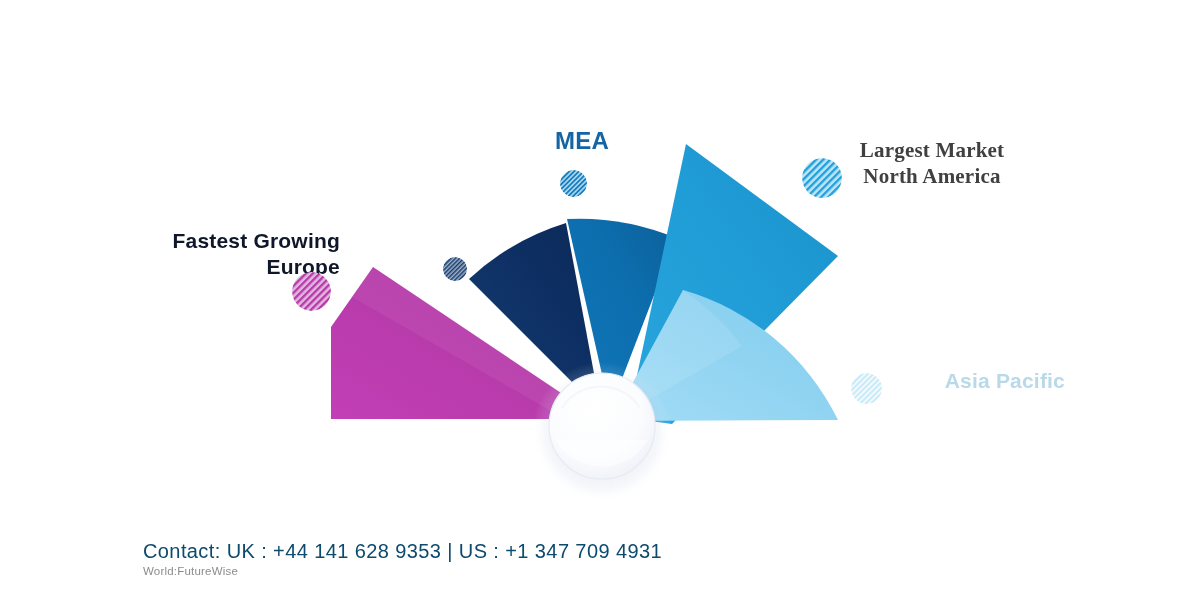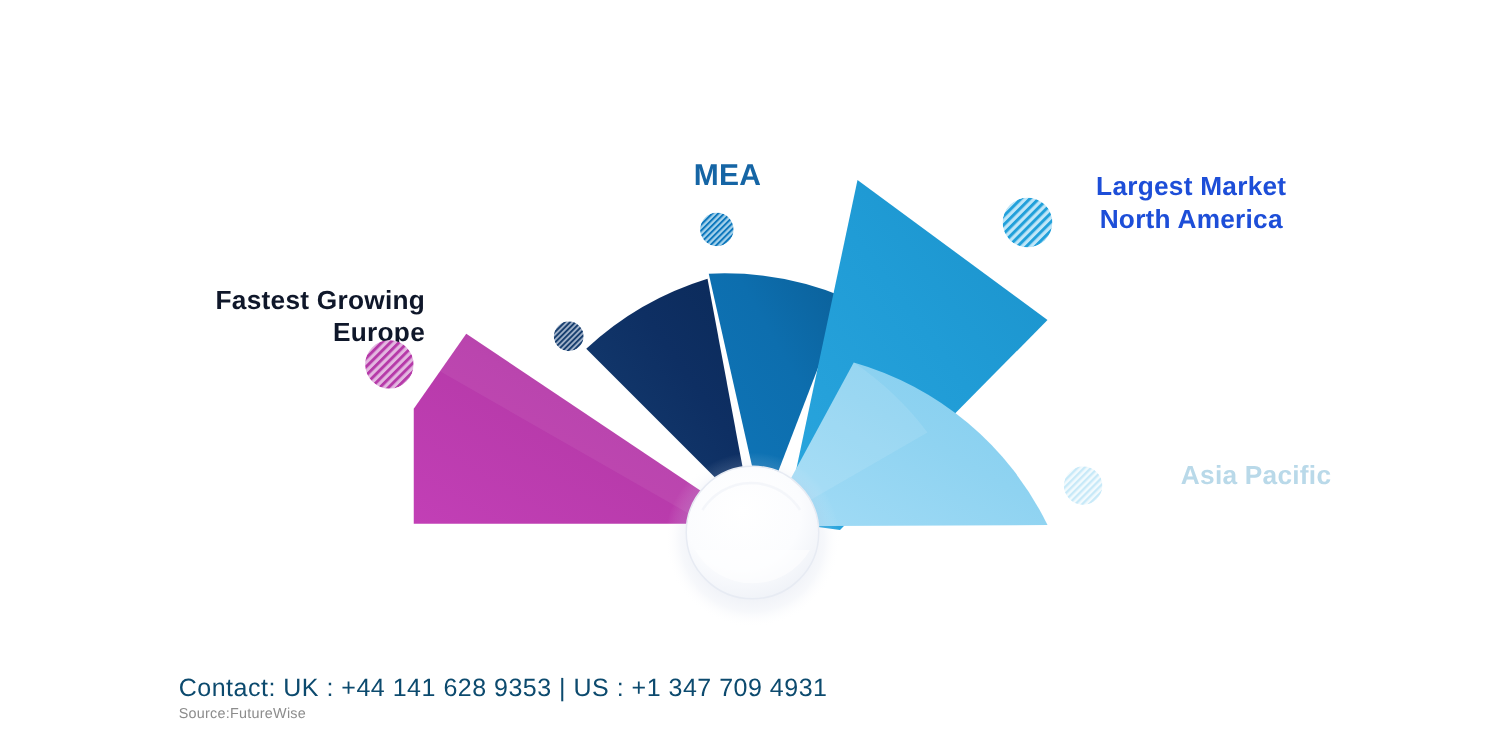--- a/index.html
+++ b/index.html
@@ -60,26 +60,27 @@
   }
   #label-mea {
     left: 512px;
     top: 126px;
     width: 140px;
     text-align: center;
     font-size: 24px;
     color: #1565a5;
   }
   #label-na {
-    left: 848px;
+    left: 827px;
     top: 137px;
     width: 210px;
     text-align: center;
     font-size: 21px;
-    color: #1d4ed8;
+    color: #404040;
+    font-family: Liberation Serif, serif;
   }
   #label-ap {
     left: 890px;
     top: 368px;
     width: 175px;
     text-align: right;
     font-size: 21px;
     color: #b9d9e9;
   }
 
@@ -288,15 +289,15 @@
         <rect width="2.4" height="5" fill="#c7e9f8"></rect>
       </pattern>
     </defs>
     <circle cx="20" cy="20" r="20" fill="url(#h-ap)"></circle>
   </svg>
 </div>
 
 <div id="footer">
   <div id="contact-line">Contact:  UK : +44 141 628 9353  |  US :  +1 347 709 4931</div>
 
-  <div id="source-line">Source:FutureWise</div>
+  <div id="source-line">World:FutureWise</div>
 
 </div>
 
 </body></html>

